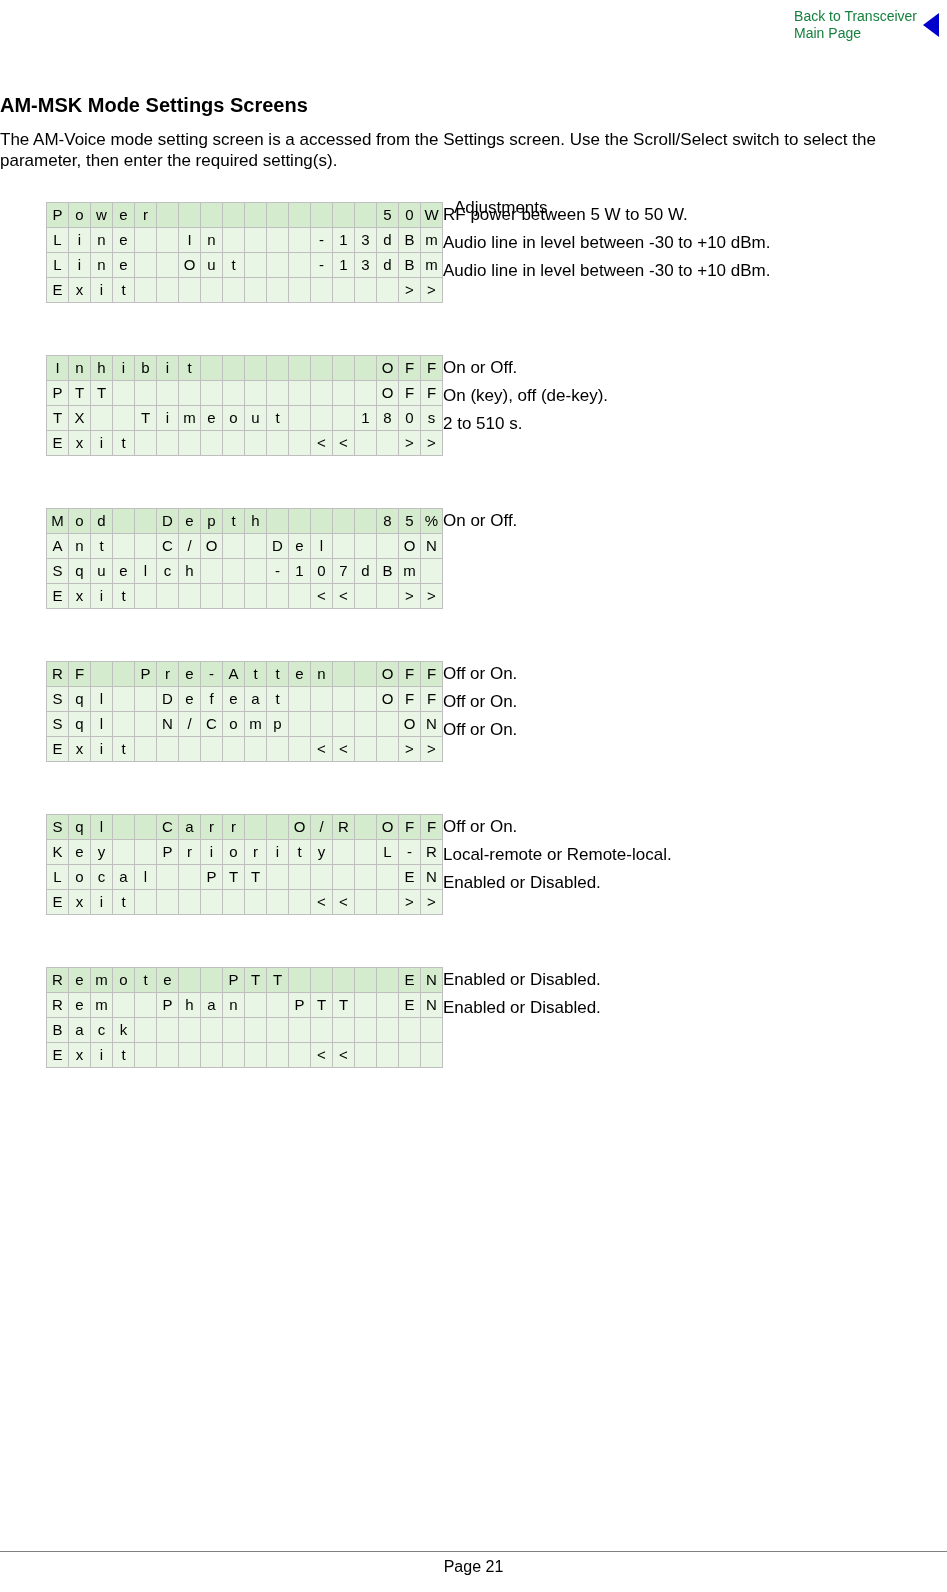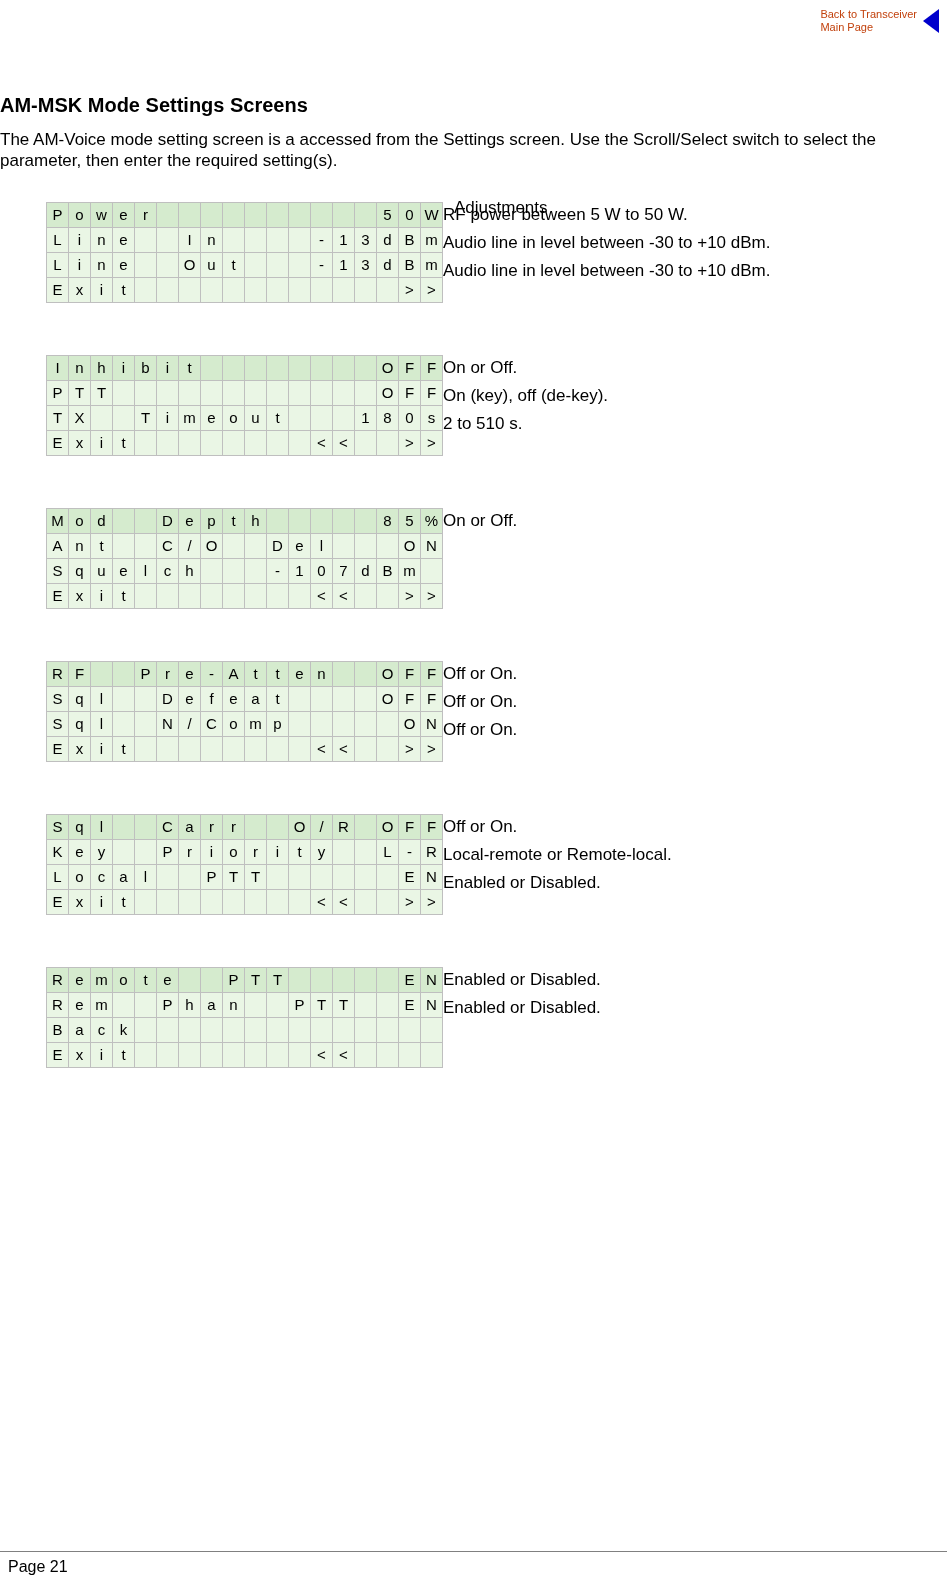--- a/index.html
+++ b/index.html
@@ -1,33 +1,33 @@
 <!DOCTYPE html>
 <html><head>
 <meta charset="utf-8">
 <style>
   html,body{margin:0;padding:0;font-family:Arial,Helvetica,sans-serif;font-size:17px;color:#000;background:#fff}
   .page{width:947px;min-height:1592px;position:relative;box-sizing:border-box}
   .back-link{position:absolute;top:8px;right:8px;display:flex;align-items:center;gap:4px}
-  .back-link a{color:#c2410c;text-decoration:none;font-size:11px;line-height:1.2}
+  .back-link a{color:#15803d;text-decoration:none;font-size:14px;line-height:1.2}
   .back-link svg{flex:0 0 auto}
   .content{padding:94px 0 0 0}
   h2{margin:0 0 2px 0;font-size:20px;font-weight:bold}
   .intro{margin:12px 0 30px 0;font-size:17px;line-height:1.25}
   .adjust-hdr{position:absolute;left:454px;top:198px;font-weight:normal}
   .pair{display:flex;align-items:flex-start;margin-bottom:52px;padding-left:46px}
   .pair:first-of-type{margin-top:24px}
   .lcd{border:1px solid #000;border-collapse:collapse;flex:0 0 auto}
   .lcd td{width:21px;height:24px;padding:0;text-align:center;vertical-align:middle;font-family:Arial,Helvetica,sans-serif;font-size:15px;border:1px solid #bfbfbf;background:#eaf6e5}
   .lcd tr:first-child td{background:#d5ebce}
   .lcd tr:last-child td{background:#eaf6e5}
   .desc{font-size:17px;line-height:1.55;max-width:480px;text-align:justify}
   .desc p{margin:0 0 2px 0}
   .footer-rule{position:absolute;bottom:40px;left:0;right:0;border-top:1px solid #808080}
-  .page-num{position:absolute;bottom:16px;left:8px;right:0;text-align:left;font-size:16px}
+  .page-num{position:absolute;bottom:16px;left:0;right:0;text-align:center;font-size:16px}
 </style>
 </head>
 <body>
 
 <div class="page">
   <div class="back-link">
     <a href="#"><span>Back to Transceiver</span><br><span>Main Page</span></a>
     <svg width="18" height="24" viewBox="0 0 18 24">
         <polygon points="18,0 18,24 2,12" fill="#0000cc"></polygon>
       </svg>

